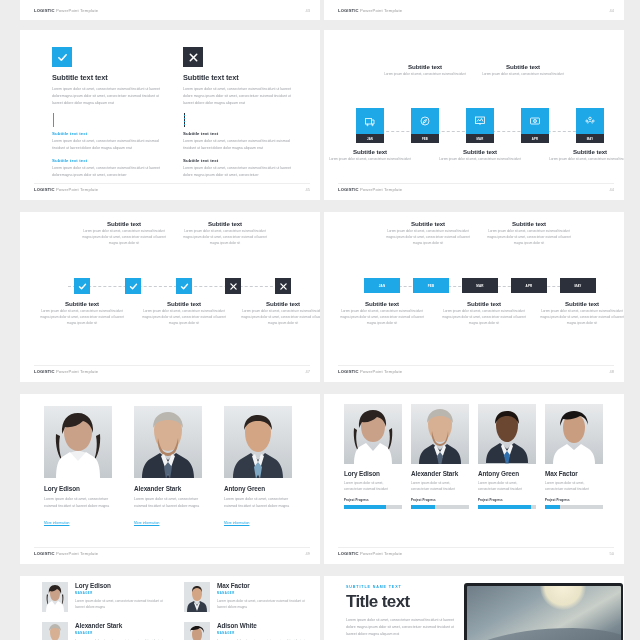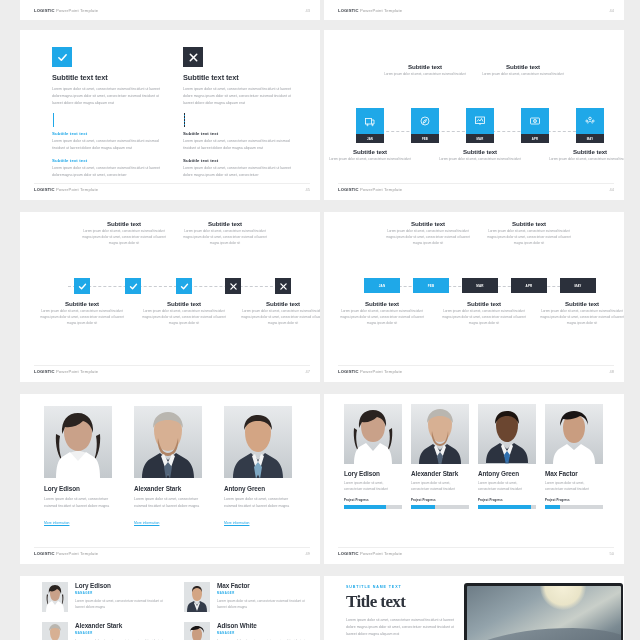--- a/index.html
+++ b/index.html
@@ -586,21 +586,21 @@
             <div class="body-t2" style="margin-top:3px;">Lorem ipsum dolor sit amet, consectetuer euismod tincidunt ut laoreet dolore magna</div>
           </div>
         </div>
       </div>
     </div>
   </div>
 
   <div class="slide" style="left:324px;top:576px;width:300px;height:70px;">
     <div style="position:absolute;left:22px;top:9px;width:110px;">
       <div class="kicker">SUBTITLE NAME TEXT</div>
-      <div class="bigtitle" style="margin-top:3px;font-family:Liberation Serif, serif;">Title text</div>
+      <div class="bigtitle" style="margin-top:3px;">Title text</div>
       <div class="body-t" style="margin-top:5px;">Lorem ipsum dolor sit amet, consectetuer euismod tincidunt ut laoreet dolore magna ipsum dolor sit amet, consectetuer euismod tincidunt ut laoreet dolore magna aliquam erat</div>
     </div>
     <div class="laptop" style="left:140px;top:7px;width:154px;height:92px;">
       <div class="screen">
         <div class="sun"></div>
         <div class="dune"></div>
 
       </div>
     </div>
   </div>

